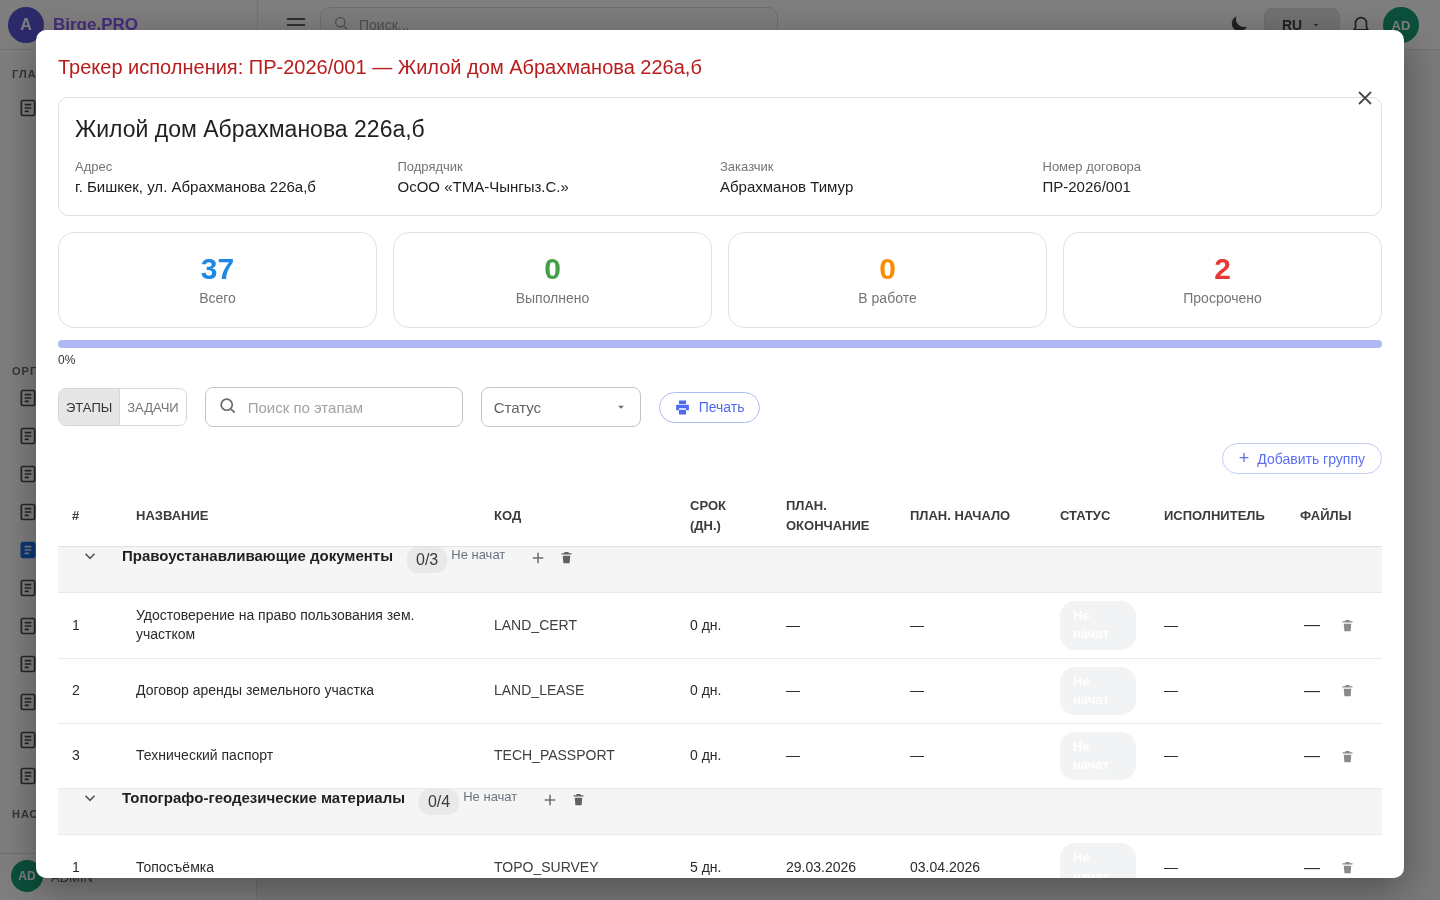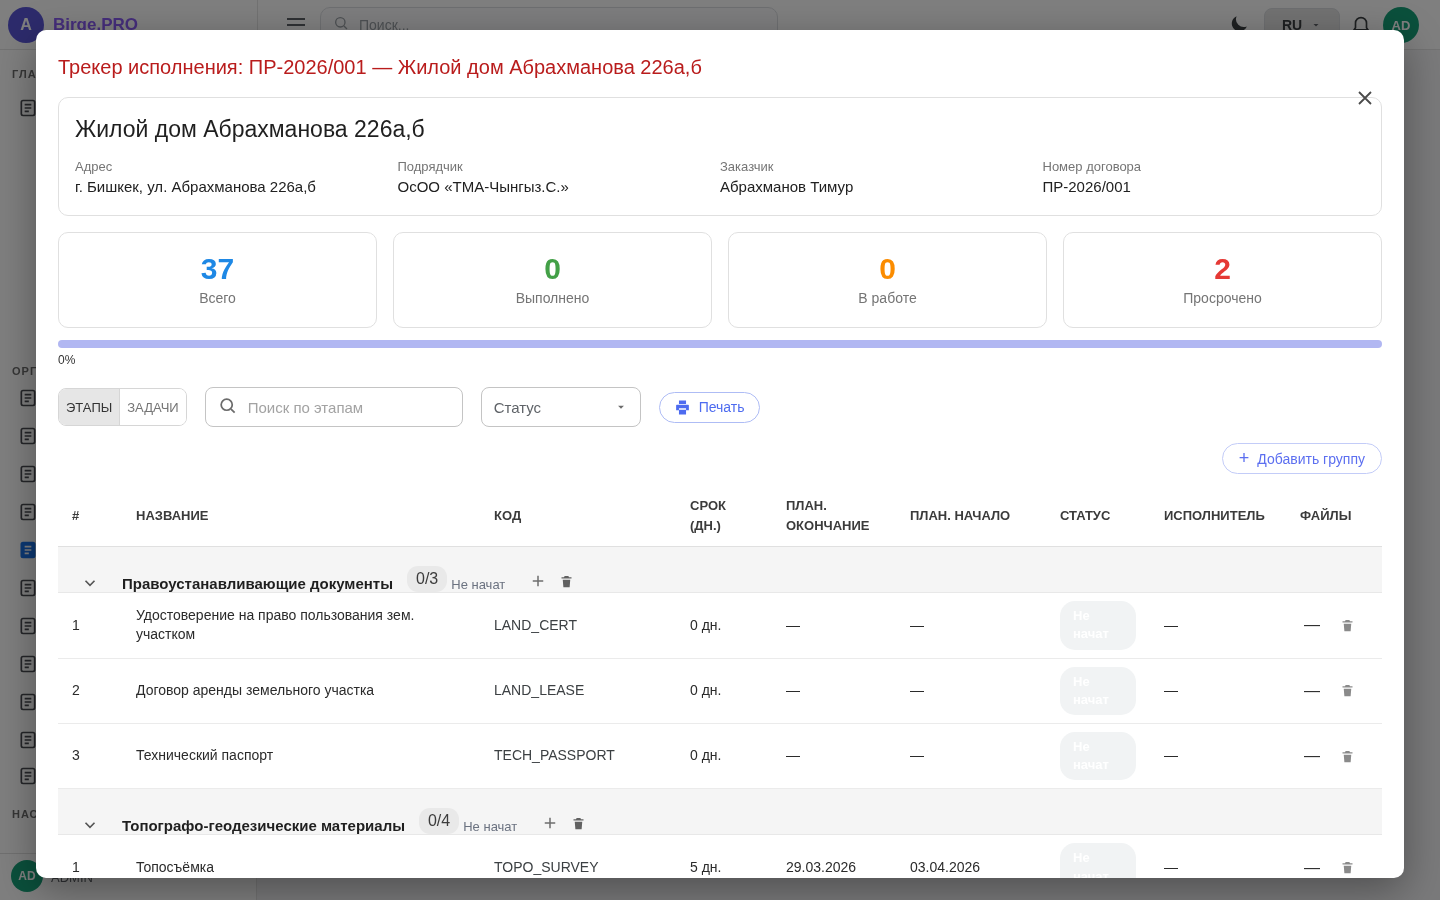--- a/index.html
+++ b/index.html
@@ -52,21 +52,21 @@
   .modal-close { position:absolute; right:26px; top:56px; width:26px; height:26px; border:none; background:none;
                  cursor:pointer; padding:0; }
 
   .project-card { margin-top:18px; border:1px solid #e0e0e0; border-radius:10px; padding:18px 16px 20px; }
   .project-name { font-size:23px; font-weight:500; color:#1f1f1f; }
   .project-fields { display:grid; grid-template-columns:1fr 1fr 1fr 1fr; margin-top:16px; }
   .pf-label { font-size:13px; color:#757575; }
   .pf-value { font-size:15px; color:#212121; margin-top:4px; }
 
   .stats-row { display:flex; gap:16px; margin-top:16px; }
-  .stat-card { flex:1; border:1px solid #e0e0e0; border-radius:10px; height:96px;
+  .stat-card { flex:1; border:1px solid #e0e0e0; border-radius:16px; height:96px;
                display:flex; flex-direction:column; align-items:center; justify-content:center; gap:6px; }
   .stat-value { font-size:30px; font-weight:bold; line-height:1; }
   .stat-label { font-size:14px; color:#757575; }
 
   .progress-track { margin-top:12px; height:8px; border-radius:4px; background:#b1b7f2; }
   .progress-pct { margin-top:5px; font-size:12px; color:#333; }
 
   .filter-row { margin-top:20px; display:flex; align-items:center; gap:18px; }
   .toggle-group { display:flex; border:1px solid #d6d6d6; border-radius:8px; overflow:hidden; height:38px; }
   .toggle-btn { padding:0 7px; font-size:13px; display:flex; align-items:center; background:#fff;
@@ -94,21 +94,21 @@
   .stages-table { margin-top:12px; }
   .thead, .drow { display:grid;
       grid-template-columns:64px 358px 196px 96px 124px 150px 104px 136px 1fr; }
   .thead { border-bottom:1px solid #e0e0e0; }
   .th { font-size:13px; font-weight:bold; color:#3b3b3b; padding:10px 26px 10px 14px; line-height:1.55;
         display:flex; align-items:center; min-height:54px; }
   .th span { display:block; }
   .drow { border-bottom:1px solid #ebebeb; align-items:center; min-height:43px; }
   .td { font-size:14px; color:#2b2b2b; padding:8px 14px; line-height:1.4; }
   .td.code { color:#3c4043; }
-  .grow { display:flex; align-items:flex-end; background:#f5f5f5; border-bottom:1px solid #e8e8e8; min-height:46px; }
+  .grow { display:flex; align-items:flex-start; background:#f5f5f5; border-bottom:1px solid #e8e8e8; min-height:46px; }
   .grow .chev { width:64px; display:flex; justify-content:center; cursor:pointer; }
   .gname { font-size:15px; font-weight:bold; color:#1f1f1f; margin-right:14px; }
   .gcount { background:#e9e9e9; color:#3c3c3c; font-size:16px; padding:4px 9px; border-radius:11px; margin-right:4px; }
   .gstatus { font-size:13px; color:#6b7280; margin-right:18px; }
   .iconbtn { background:none; border:none; cursor:pointer; padding:2px 6px; display:inline-flex; align-items:center; }
   .status-chip { display:inline-block; background:#f1f3f4; color:#fff; font-weight:bold; font-size:13px;
                  padding:6px 13px; border-radius:15px; }
   .files-cell { display:flex; align-items:center; gap:14px; padding:8px 14px 8px 18px; }
   .dash { color:#2b2b2b; }
 </style>

